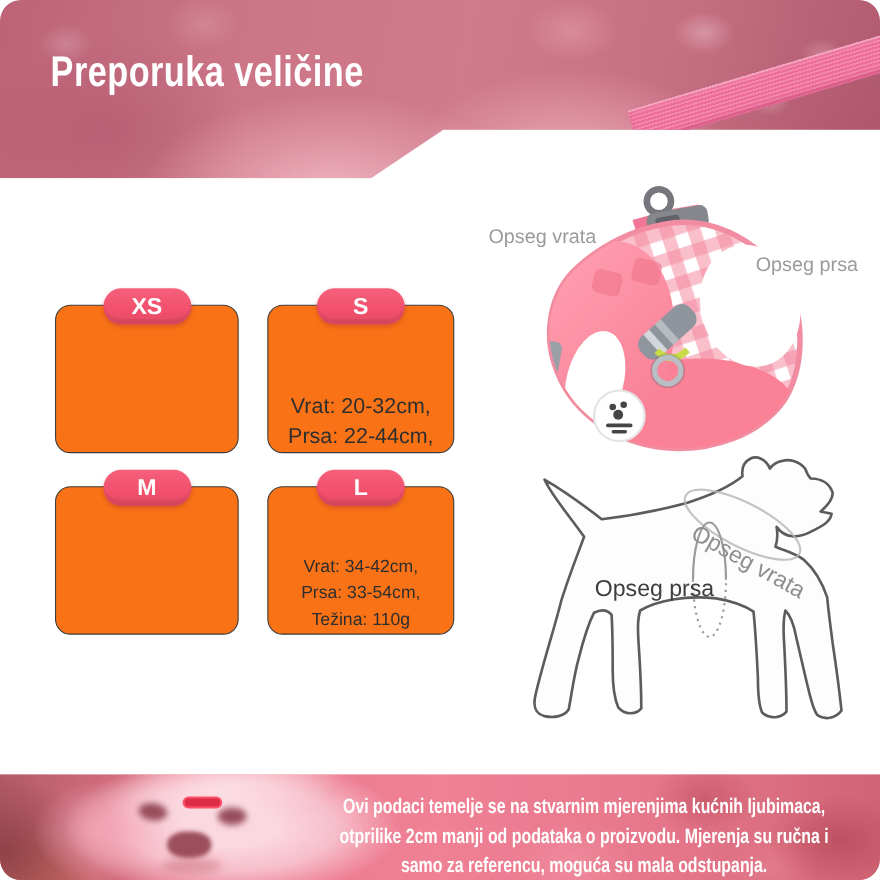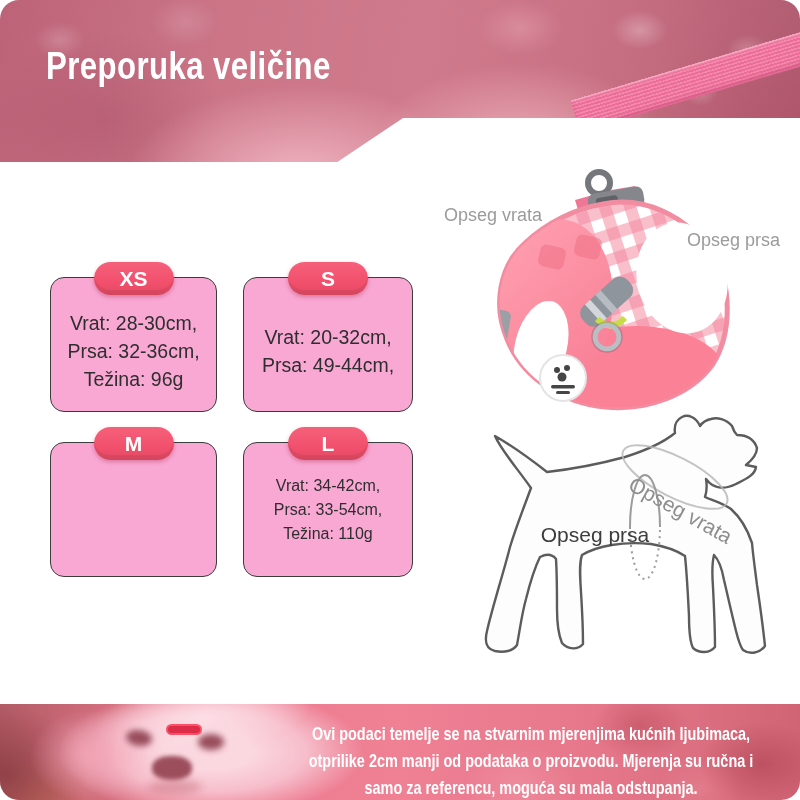--- a/index.html
+++ b/index.html
@@ -25,21 +25,21 @@
   .leash-ribbon{position:absolute;left:575px;top:100px;width:300px;height:33px;
     transform:rotate(-16.6deg);transform-origin:0 50%;
     background-color:#ee6d98;
     background-image:repeating-linear-gradient(180deg, rgba(255,255,255,.20) 0 1.5px, rgba(0,0,0,0) 1.5px 3.5px);
     box-shadow:inset 0 2px 2px rgba(255,255,255,.30), inset 0 -3px 4px rgba(170,40,90,.35);}
   .page-title{position:absolute;left:46px;top:44px;color:#fff;font-size:39px;font-weight:bold;
     letter-spacing:.5px;transform:scaleX(.8);transform-origin:0 0;white-space:nowrap;}
 
   
   .size-card{position:absolute;width:167px;height:135px;border:1.6px solid #3c3c3c;border-radius:14px;
-    background:#f9a8d4;box-sizing:border-box;display:flex;align-items:center;justify-content:center;}
+    background:#f97316;box-sizing:border-box;display:flex;align-items:flex-end;justify-content:center;}
   .card-xs{left:50px;top:277px;}
   .card-s{left:243px;top:277px;width:170px;}
   .card-m{left:50px;top:442px;}
   .card-l{left:243px;top:442px;width:170px;}
   .size-badge{position:absolute;top:-16px;left:50%;transform:translateX(-50%);
     min-width:80px;height:33px;border-radius:17px;box-sizing:border-box;
     background:linear-gradient(#f6607a,#f14f6c 65%,#e1germ4a63);
     background:linear-gradient(#f6607a,#f14f6c 65%,#e14a63);
     color:#fff;font-size:21px;font-weight:bold;display:flex;align-items:center;justify-content:center;
     box-shadow:0 2px 4px rgba(160,30,60,.35), inset 0 -5px 0 rgba(0,0,0,.06);}
@@ -90,31 +90,26 @@
 
 <div class="screen">
 
   <div class="header-photo">
     <div class="leash-ribbon"></div>
   </div>
   <div class="page-title">Preporuka veličine</div>
 
   <div class="size-card card-xs">
     <div class="size-badge">XS</div>
-    <div class="card-lines">
-      <span>Vrat: 28-30cm,</span>
-      <span>Prsa: 32-36cm,</span>
-      <span>Težina: 96g</span>
-    </div>
   </div>
   <div class="size-card card-s">
     <div class="size-badge">S</div>
     <div class="card-lines">
       <span>Vrat: 20-32cm,</span>
-      <span>Prsa: 49-44cm,</span>
+      <span>Prsa: 22-44cm,</span>
     </div>
   </div>
   <div class="size-card card-m">
     <div class="size-badge">M</div>
   </div>
   <div class="size-card card-l">
     <div class="size-badge">L</div>
     <div class="card-lines">
       <span>Vrat: 34-42cm,</span>
       <span>Prsa: 33-54cm,</span>

